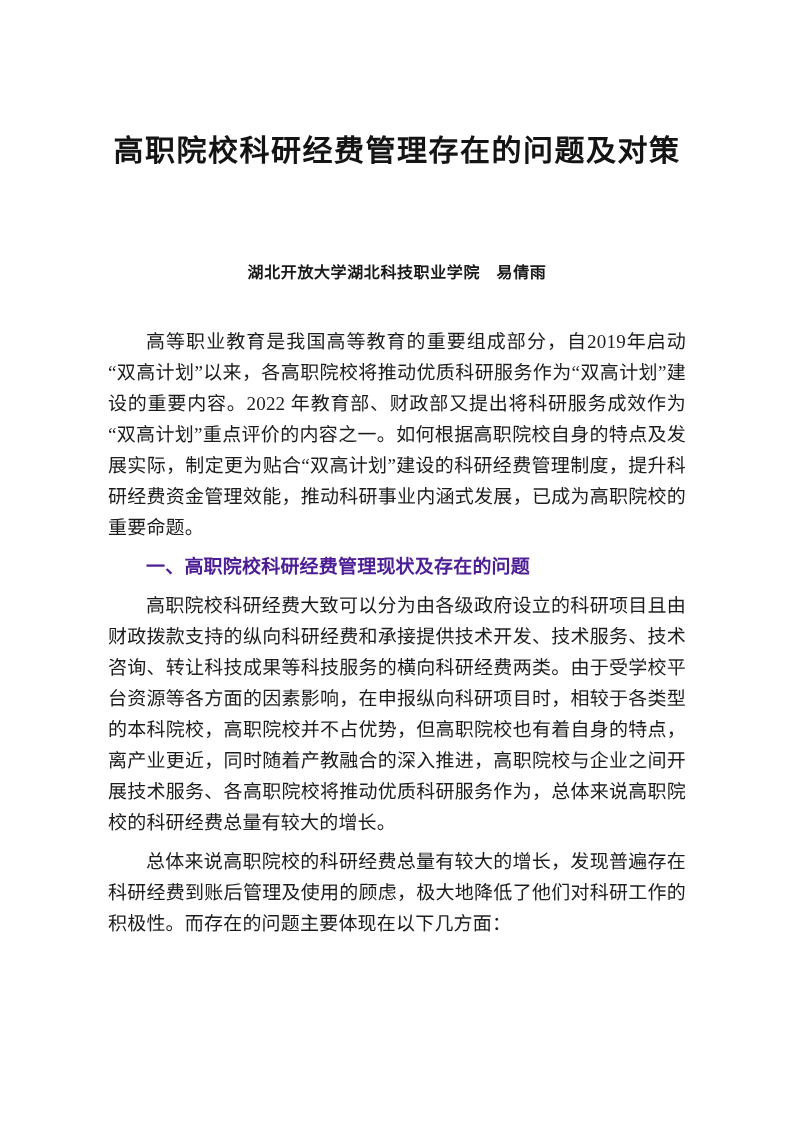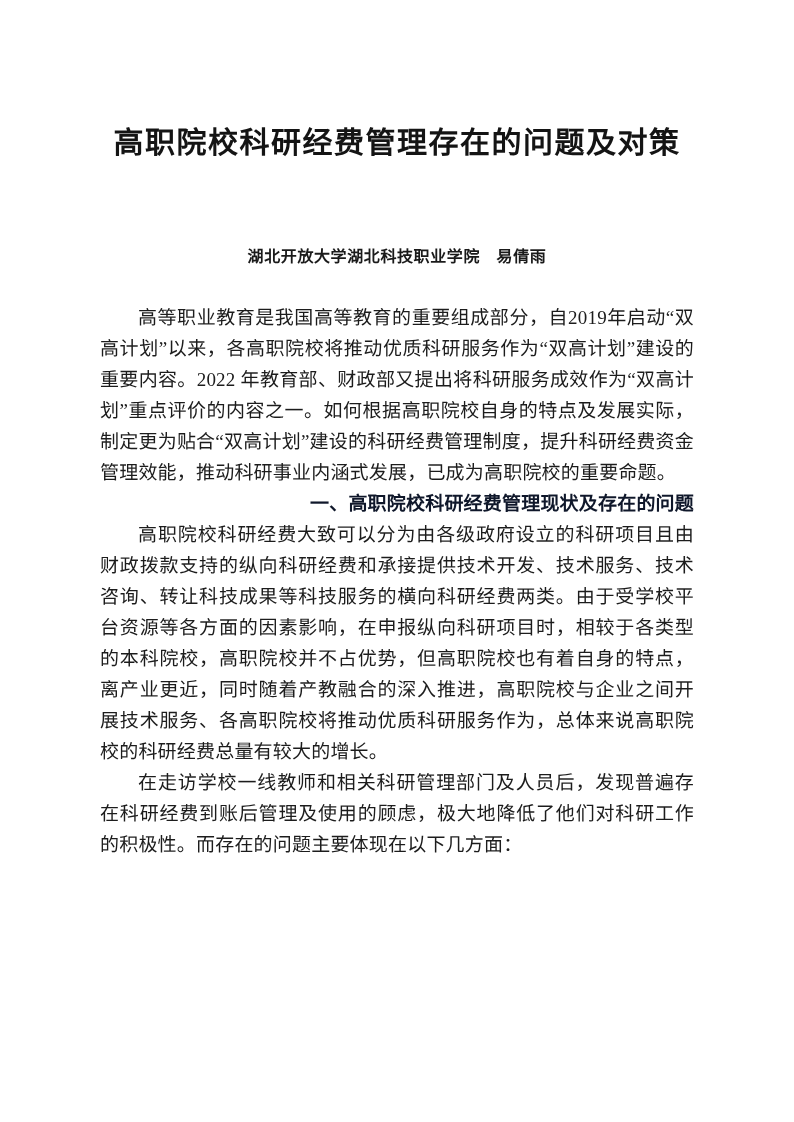--- a/index.html
+++ b/index.html
@@ -27,21 +27,21 @@
   
   .content {
     position: absolute;
     left: 100px;
     top: 0;
     width: 594px;
   }
 
   
   .doc-title {
-    margin: 0;
+    margin: 8px;
     padding: 0;
     font-family: "Liberation Serif", "DejaVu Serif", serif;
     font-size: 30px;
     font-weight: 700;
     line-height: 75px;
     text-align: center;
     letter-spacing: 1.5px;
     color: #141414;
   }
 
@@ -63,48 +63,47 @@
     font-weight: 700;
     line-height: 30px;
     text-align: center;
     letter-spacing: 0.6px;
     color: #1a1a1a;
     padding-top: 62px;
   }
 
   
   .body-para {
-    margin: 0;
+    margin: 8px;
     padding: 0;
     font-family: "Liberation Serif", "DejaVu Serif", serif;
     font-size: 19px;
     line-height: 31px;
     text-align: justify;
     text-justify: inter-ideograph;
     text-indent: 2em;
     letter-spacing: 0.2px;
     color: #1c1c1c;
   }
 
   .first-para {
     padding-top: 30px;
   }
 
   
   .section-heading {
-    margin: 0;
+    margin: 8px;
     padding: 0;
     font-family: "Liberation Sans", "DejaVu Sans", sans-serif;
     font-size: 19px;
     font-weight: 700;
     line-height: 31px;
     text-indent: 2em;
     letter-spacing: 0.2px;
-    color: #0f172a;
-    text-align: right;
+    color: #4c1d95;
   }
 </style>
 </head>
 <body>
 
 <div class="page">
 
   <div class="content">
 
     <h1 class="doc-title">
@@ -112,17 +111,17 @@
     </h1>
 
     <p class="byline">湖北开放大学湖北科技职业学院　易倩雨</p>
 
     <p class="body-para first-para">高等职业教育是我国高等教育的重要组成部分，自2019年启动“双高计划”以来，各高职院校将推动优质科研服务作为“双高计划”建设的重要内容。2022 年教育部、财政部又提出将科研服务成效作为“双高计划”重点评价的内容之一。如何根据高职院校自身的特点及发展实际，制定更为贴合“双高计划”建设的科研经费管理制度，提升科研经费资金管理效能，推动科研事业内涵式发展，已成为高职院校的重要命题。</p>
 
     <h2 class="section-heading">一、高职院校科研经费管理现状及存在的问题</h2>
 
     <p class="body-para">高职院校科研经费大致可以分为由各级政府设立的科研项目且由财政拨款支持的纵向科研经费和承接提供技术开发、技术服务、技术咨询、转让科技成果等科技服务的横向科研经费两类。由于受学校平台资源等各方面的因素影响，在申报纵向科研项目时，相较于各类型的本科院校，高职院校并不占优势，但高职院校也有着自身的特点，离产业更近，同时随着产教融合的深入推进，高职院校与企业之间开展技术服务、各高职院校将推动优质科研服务作为，总体来说高职院校的科研经费总量有较大的增长。</p>
 
-    <p class="body-para">在走访学校一线教师和相关科研管理部门及人员后，发现普遍存在科研经费到账后管理及使用的顾虑，极大地降低了他们对科研工作的积极性。而存在的问题主要体现在以下几方面：</p>
+    <p class="body-para">总体来说高职院校的科研经费总量有较大的增长，发现普遍存在科研经费到账后管理及使用的顾虑，极大地降低了他们对科研工作的积极性。而存在的问题主要体现在以下几方面：</p>
 
   </div>
 
 </div>
 
 </body></html>

